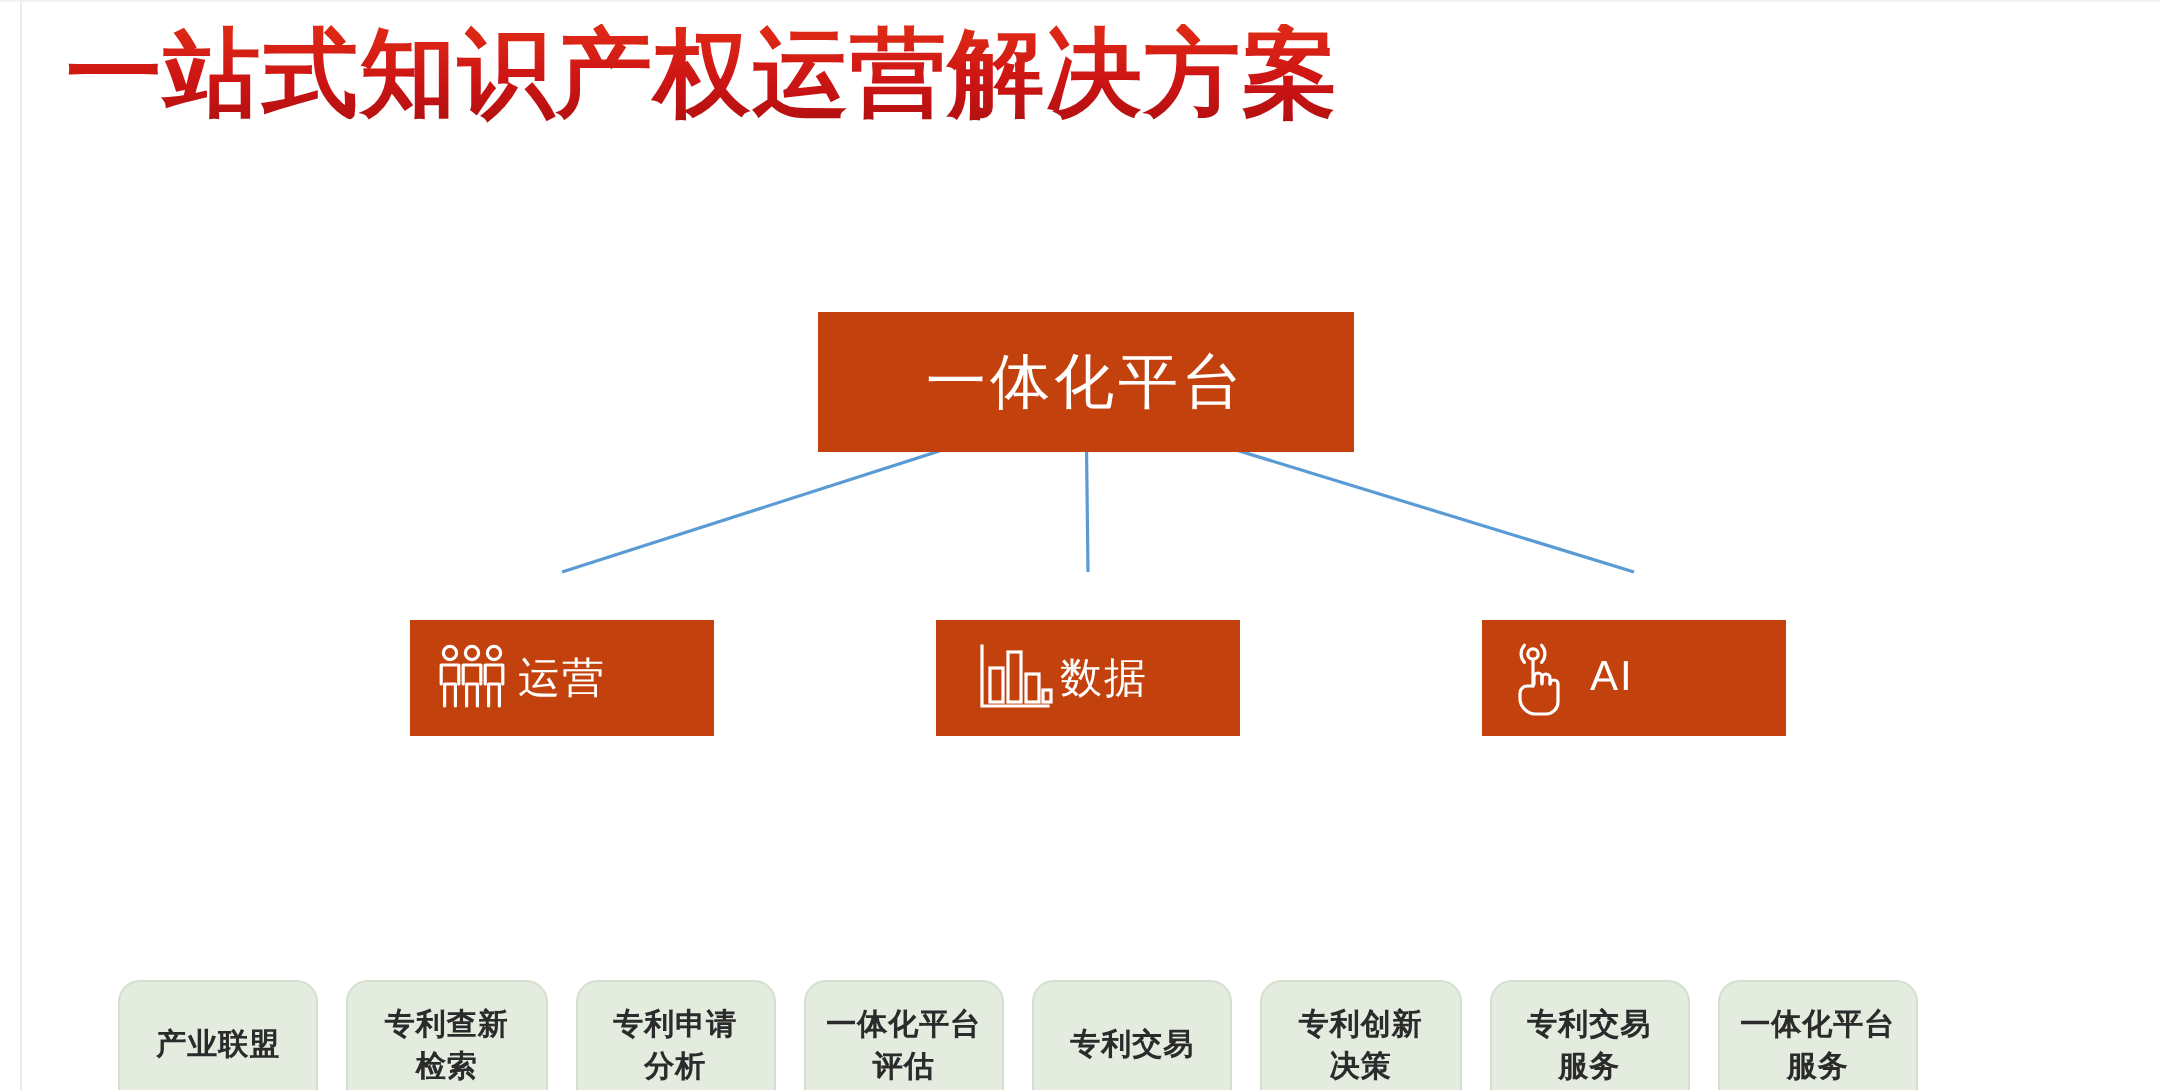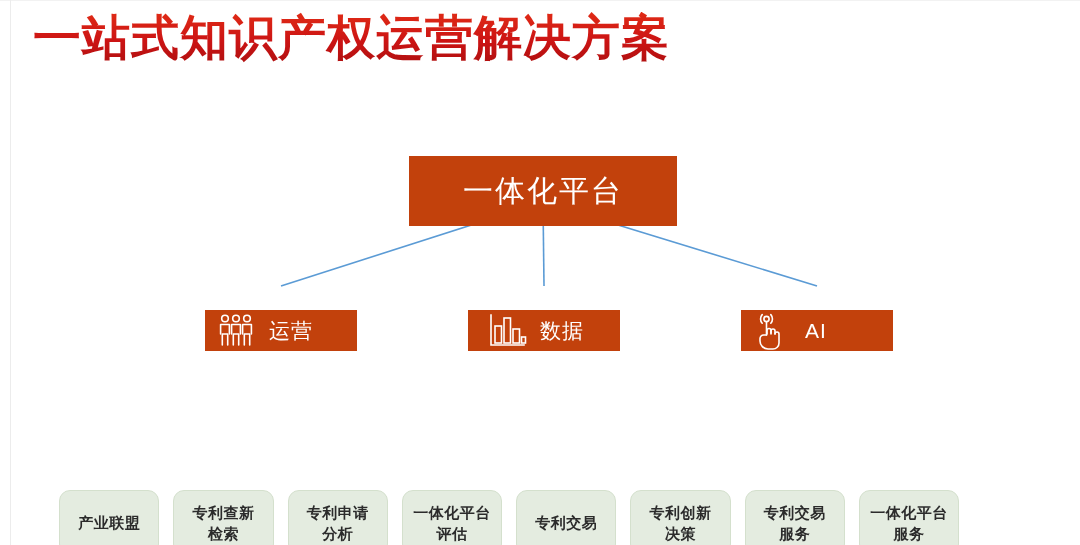--- a/index.html
+++ b/index.html
@@ -88,23 +88,22 @@
   }
   .node.root .node-label {
     font-size: 30px;
     font-weight: 400;
     color: #ffffff;
     letter-spacing: 2px;
   }
 
   .node.leaf {
     width: 152px;
-    height: 41px;
+    height: 58px;
     padding-left: 8px;
-    gap: 10px;
   }
   .node.leaf .node-label {
     font-size: 21px;
     color: #ffffff;
     letter-spacing: 1px;
   }
   .node.leaf .node-icon {
     width: 46px;
     height: 46px;
     flex: 0 0 46px;

